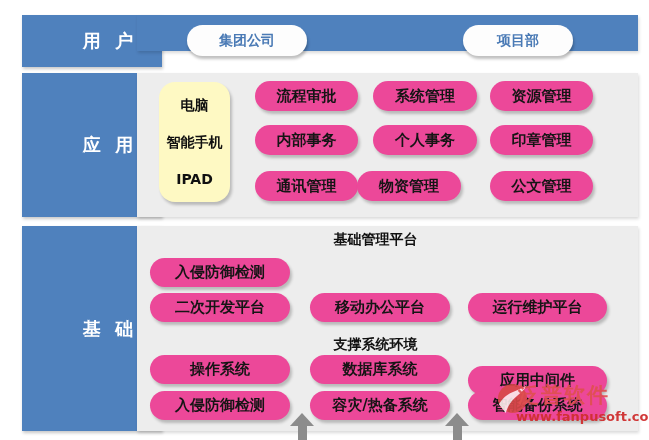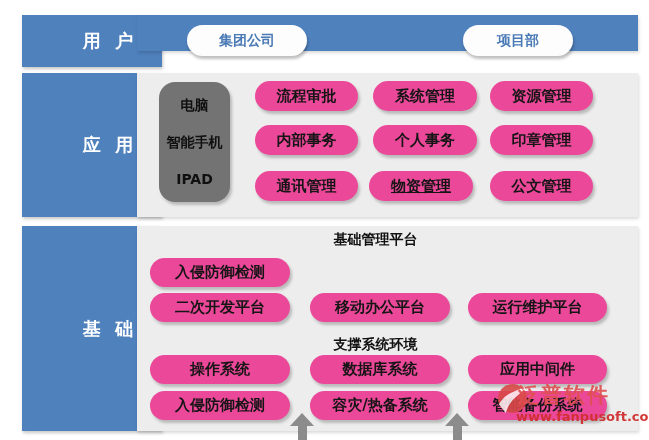--- a/index.html
+++ b/index.html
@@ -29,21 +29,21 @@
     background:#fdfdfd;color:#4a7ab5;font-size:14px;height:31px;
     box-shadow:1px 3px 3px rgba(0,0,0,0.25);
   }
   .pill.gray{
     background:#ec4899;color:#151515;font-size:15px;height:30px;
     box-shadow:2px 3px 3px rgba(0,0,0,0.22);
   }
   .pill.gray.sm{height:29px;}
   
   .device-box{
-    left:22px;top:9px;width:71px;height:120px;background:#737373;border-radius:16px;
+    left:22px;top:9px;width:71px;height:120px;background:#fef9c3;border-radius:16px;
     display:flex;flex-direction:column;align-items:center;justify-content:space-around;
     padding:6px 0;box-sizing:border-box;
     box-shadow:2px 3px 3px rgba(0,0,0,0.22);
   }
   .device-box .device{font-weight:bold;font-size:14px;color:#101010;white-space:nowrap;}
   
   .group-title{
     left:0;width:477px;text-align:center;font-weight:bold;font-size:14px;color:#111111;
   }
   
@@ -87,41 +87,41 @@
 
   <div class="pill gray" style="left:118px;top:8px;width:103px;">流程审批</div>
   <div class="pill gray" style="left:236px;top:8px;width:104px;">系统管理</div>
   <div class="pill gray" style="left:353px;top:8px;width:103px;">资源管理</div>
 
   <div class="pill gray" style="left:118px;top:52px;width:103px;">内部事务</div>
   <div class="pill gray" style="left:236px;top:52px;width:104px;">个人事务</div>
   <div class="pill gray" style="left:353px;top:52px;width:103px;">印章管理</div>
 
   <div class="pill gray" style="left:118px;top:98px;width:103px;">通讯管理</div>
-  <div class="pill gray" style="left:232px;top:98px;width:104px;text-decoration:underline;">物资管理</div>
+  <div class="pill gray" style="left:220px;top:98px;width:104px;">物资管理</div>
   <div class="pill gray" style="left:353px;top:98px;width:103px;">公文管理</div>
 </div>
 
 <div class="abs band-label" style="top:226px;height:205px;">基 础</div>
 
 <div class="abs content gray" style="top:226px;height:205px;">
 
   <div class="abs group-title" style="top:5px;">基础管理平台</div>
 
   <div class="pill gray sm" style="left:13px;top:32px;width:140px;">入侵防御检测</div>
 
   <div class="pill gray sm" style="left:13px;top:67px;width:140px;">二次开发平台</div>
   <div class="pill gray sm" style="left:173px;top:67px;width:140px;">移动办公平台</div>
   <div class="pill gray sm" style="left:331px;top:67px;width:139px;">运行维护平台</div>
 
   <div class="abs group-title" style="top:110px;">支撑系统环境</div>
 
   <div class="pill gray sm" style="left:13px;top:129px;width:140px;">操作系统</div>
   <div class="pill gray sm" style="left:173px;top:129px;width:140px;">数据库系统</div>
-  <div class="pill gray sm" style="left:331px;top:129px;width:139px;">应用中间件</div>
+  <div class="pill gray sm" style="left:331px;top:140px;width:139px;">应用中间件</div>
 
   <div class="pill gray sm" style="left:13px;top:165px;width:140px;">入侵防御检测</div>
   <div class="pill gray sm" style="left:173px;top:165px;width:140px;">容灾/热备系统</div>
   <div class="pill gray sm" style="left:331px;top:165px;width:139px;">智能备份系统</div>
 </div>
 
 <div class="abs up-arrow" style="left:290px;top:413px;">
   <div class="head"></div>
     <div class="stem"></div>
 </div>

